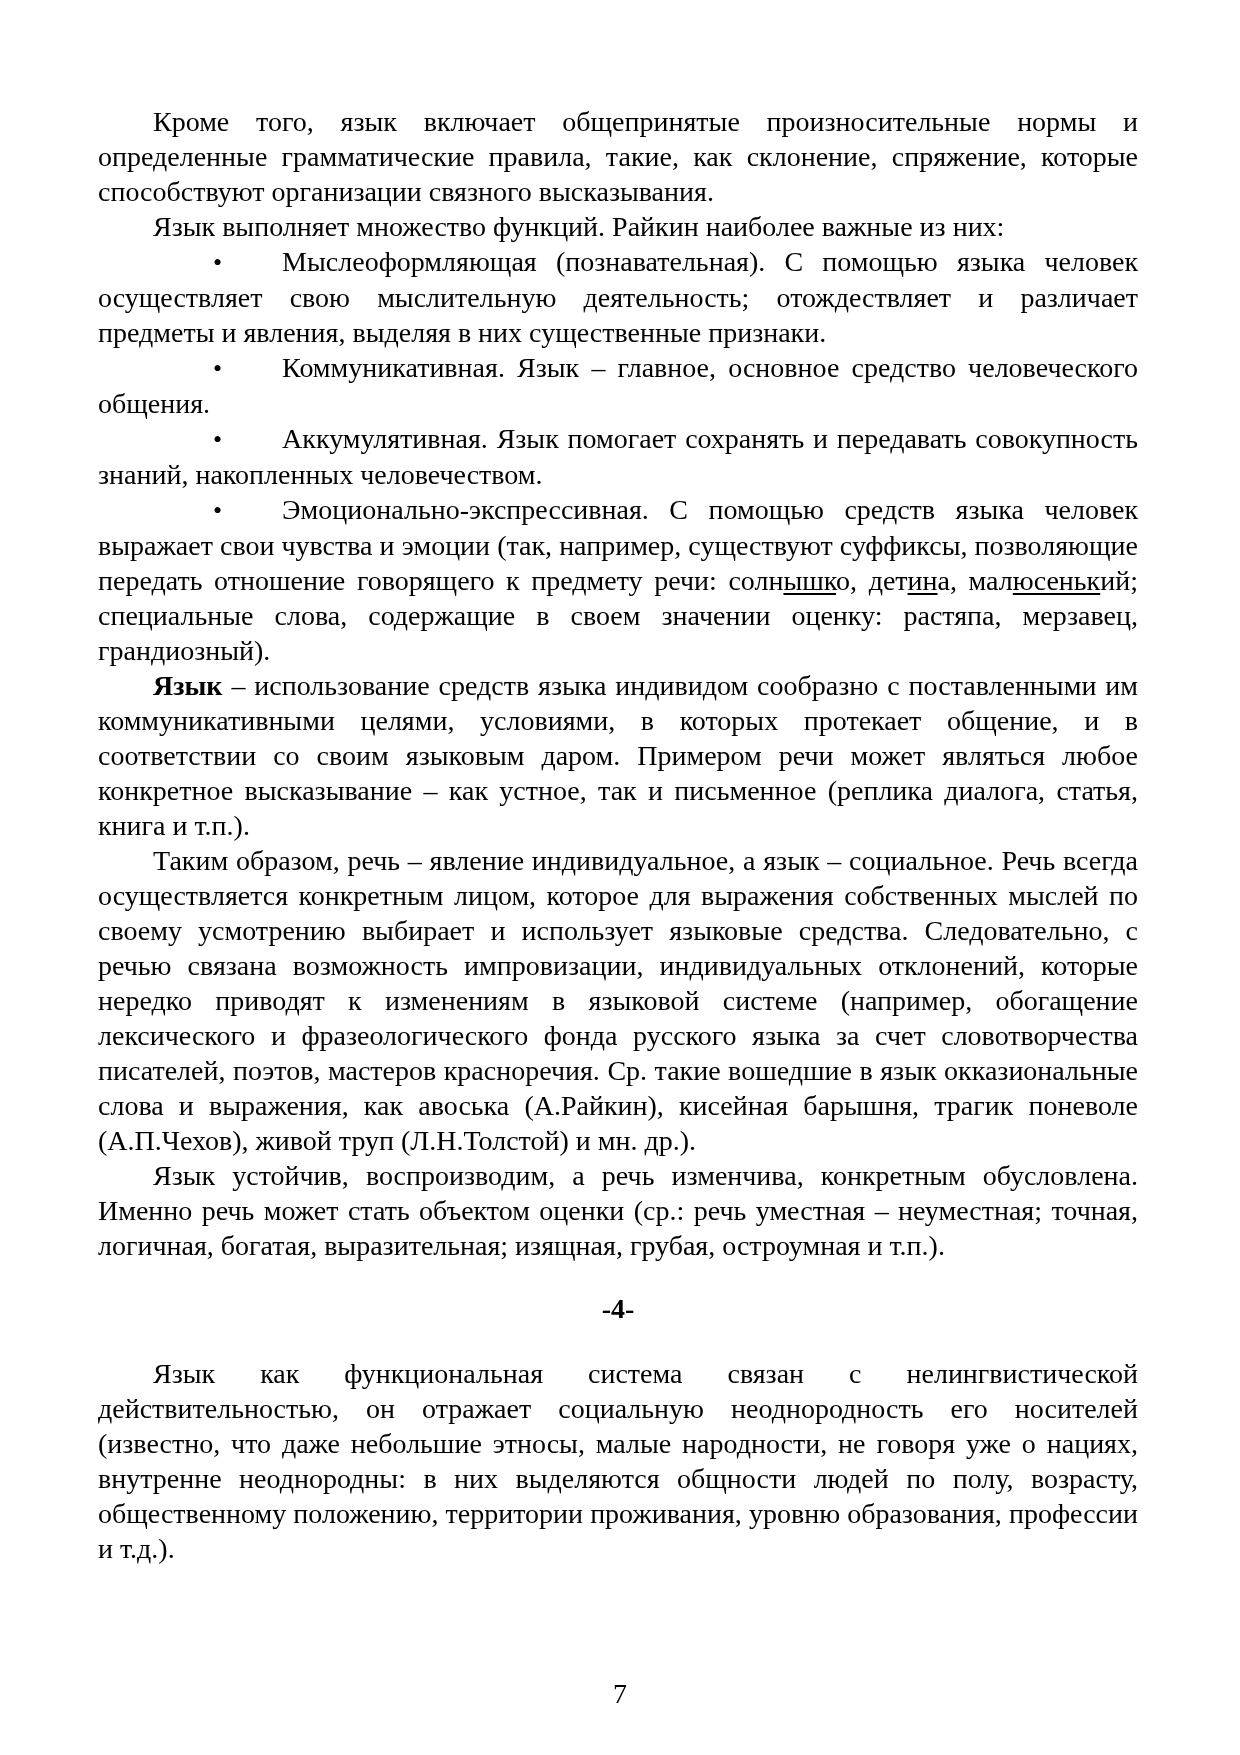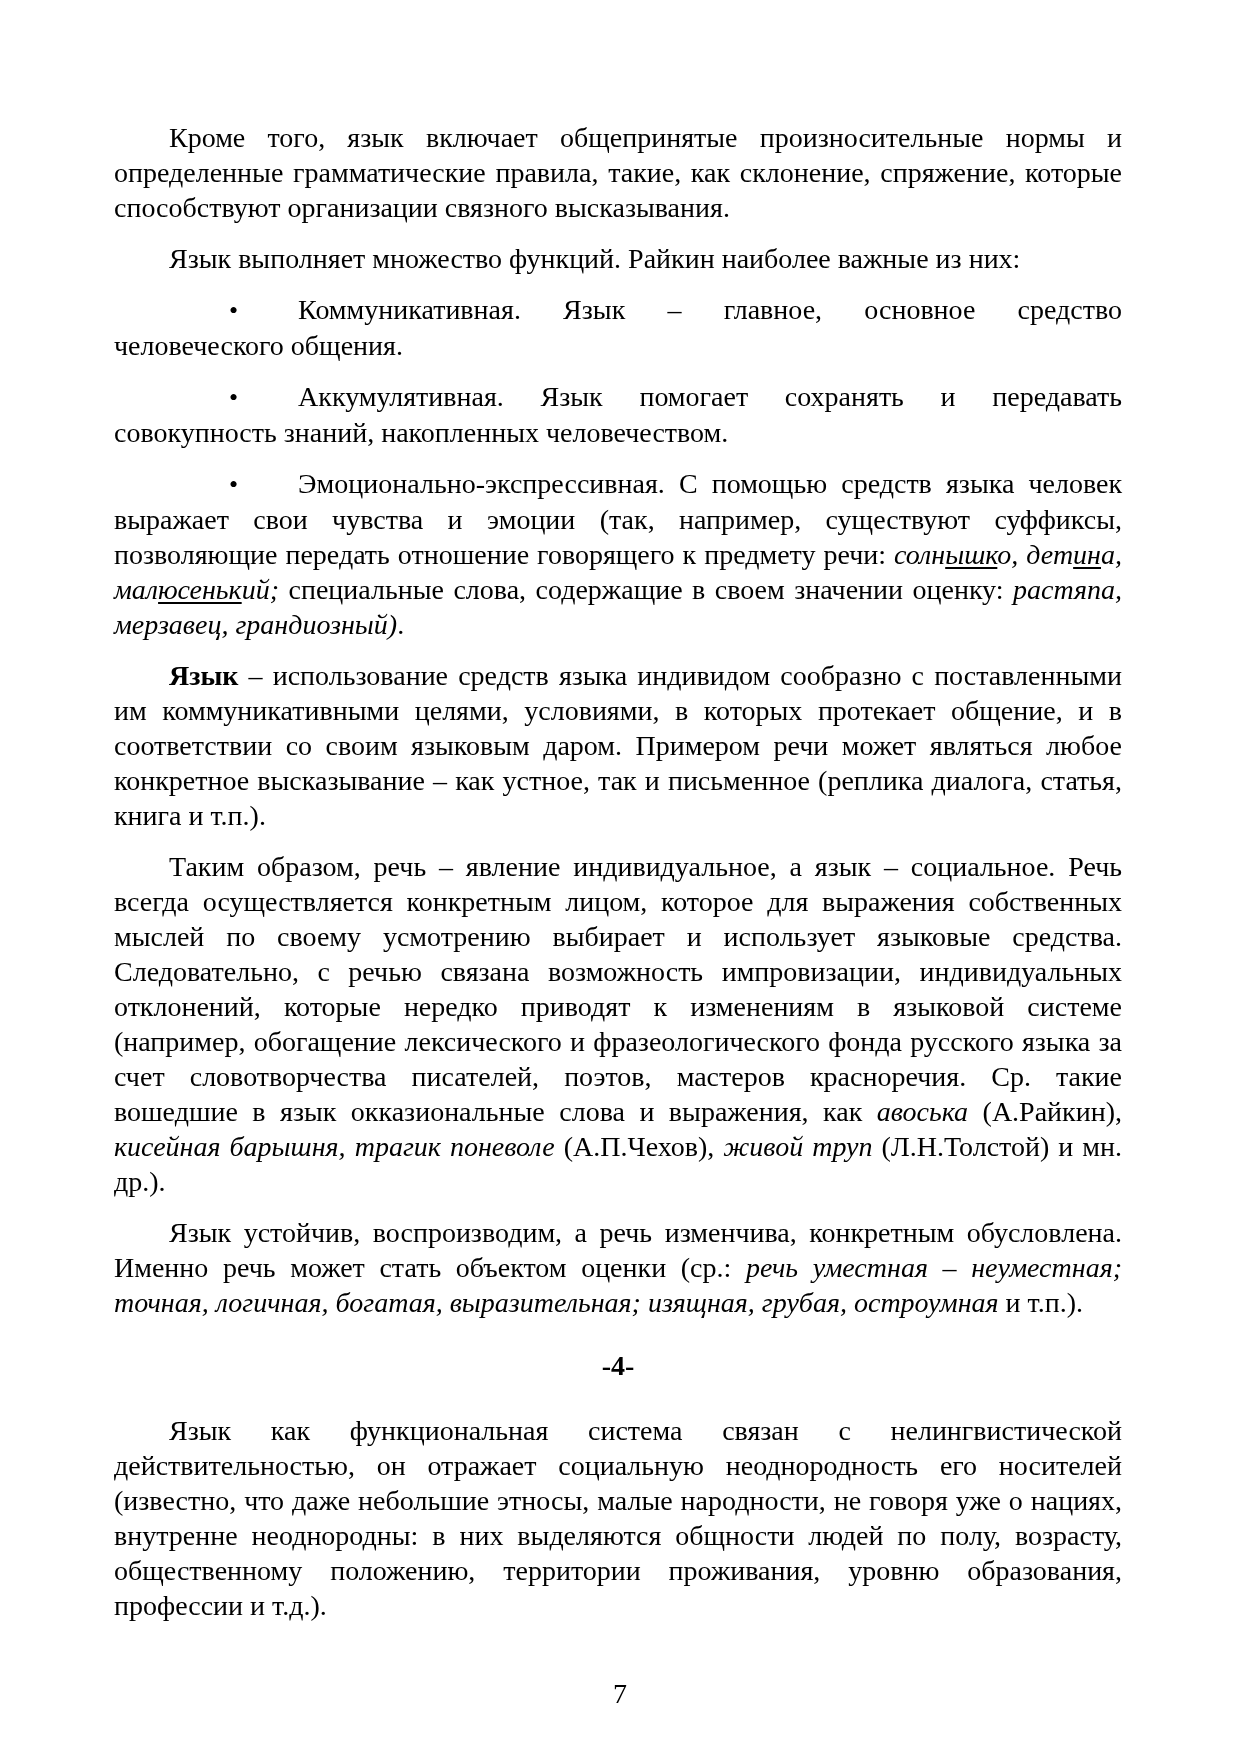--- a/index.html
+++ b/index.html
@@ -14,21 +14,21 @@
     background: #ffffff;
     box-sizing: border-box;
     padding: 104px 102px 0 98px;
     font-family: "Liberation Serif", "DejaVu Serif", serif;
     font-size: 28px;
     line-height: 35px;
     color: #000000;
     overflow: hidden;
   }
   .text-column p {
-    margin: 16px;
+    margin: 0;
     text-align: justify;
     hyphens: none;
   }
   p.paragraph.indent {
     text-indent: 55px;
   }
   p.bullet {
     text-indent: 115px;
   }
   .bullet-marker {
@@ -39,21 +39,21 @@
     width: 60px;
   }
   p.heading {
     text-align: center;
     text-indent: 0;
     font-weight: bold;
     margin-top: 28px;
     margin-bottom: 30px;
   }
   .run-bold   { font-weight: bold; }
-  .run-italic { font-style: italic; }
+  .run-italic { }
   .run-underline {
     text-decoration: underline;
     text-decoration-thickness: 2px;
     text-underline-offset: 3px;
   }
   .page-number {
     position: absolute;
     left: 0;
     right: 0;
     bottom: 44px;
@@ -64,20 +64,21 @@
     color: #000000;
   }
 </style>
 </head>
 <body>
 
 <div class="page">
   <div class="text-column">
       <p class="paragraph indent"><span>Кроме того, язык включает общепринятые произносительные нормы и определенные грамматические правила, такие, как склонение, спряжение, которые способствуют организации связного высказывания.</span></p>
       <p class="paragraph indent"><span>Язык выполняет множество функций. Райкин наиболее важные из них:</span></p>
+      <p class="bullet"><span class="bullet-marker">•</span><span class="bullet-gap"></span><span>Мыслеоформляющая (познавательная). С помощью языка человек осуществляет свою мыслительную деятельность; отождествляет и различает предметы и явления, выделяя в них существенные признаки.</span></p>
       <p class="bullet"><span class="bullet-marker">•</span><span class="bullet-gap"></span><span>Коммуникативная. Язык – главное, основное средство человеческого общения.</span></p>
       <p class="bullet"><span class="bullet-marker">•</span><span class="bullet-gap"></span><span>Аккумулятивная. Язык помогает сохранять и передавать совокупность знаний, накопленных человечеством.</span></p>
       <p class="bullet"><span class="bullet-marker">•</span><span class="bullet-gap"></span><span>Эмоционально-экспрессивная. С помощью средств языка человек выражает свои чувства и эмоции (так, например, существуют суффиксы, позволяющие передать отношение говорящего к предмету речи: </span><span class="run-italic">солн</span><span class="run-italic run-underline">ышк</span><span class="run-italic">о, дет</span><span class="run-italic run-underline">ин</span><span class="run-italic">а, мал</span><span class="run-italic run-underline">юсеньк</span><span class="run-italic">ий;</span><span> специальные слова, содержащие в своем значении оценку: </span><span class="run-italic">растяпа, мерзавец, грандиозный)</span><span>.</span></p>
       <p class="paragraph indent"><span class="run-bold">Язык</span><span> – использование средств языка индивидом сообразно с поставленными им коммуникативными целями, условиями, в которых протекает общение, и в соответствии со своим языковым даром. Примером речи может являться любое конкретное высказывание – как устное, так и письменное (реплика диалога, статья, книга и т.п.).</span></p>
       <p class="paragraph indent"><span>Таким образом, речь – явление индивидуальное, а язык – социальное. Речь всегда осуществляется конкретным лицом, которое для выражения собственных мыслей по своему усмотрению выбирает и использует языковые средства. Следовательно, с речью связана возможность импровизации, индивидуальных отклонений, которые нередко приводят к изменениям в языковой системе (например, обогащение лексического и фразеологического фонда русского языка за счет словотворчества писателей, поэтов, мастеров красноречия. Ср. такие вошедшие в язык окказиональные слова и выражения, как </span><span class="run-italic">авоська</span><span> (А.Райкин), </span><span class="run-italic">кисейная барышня, трагик поневоле</span><span> (А.П.Чехов), </span><span class="run-italic">живой труп</span><span> (Л.Н.Толстой) и мн. др.).</span></p>
       <p class="paragraph indent"><span>Язык устойчив, воспроизводим, а речь изменчива, конкретным обусловлена. Именно речь может стать объектом оценки (ср.: </span><span class="run-italic">речь уместная – неуместная; точная, логичная, богатая, выразительная; изящная, грубая, остроумная</span><span> и т.п.).</span></p>
       <p class="heading"><span class="run-bold">-4-</span></p>
       <p class="paragraph indent"><span>Язык как функциональная система связан с нелингвистической действительностью, он отражает социальную неоднородность его носителей (известно, что даже небольшие этносы, малые народности, не говоря уже о нациях, внутренне неоднородны: в них выделяются общности людей по полу, возрасту, общественному положению, территории проживания, уровню образования, профессии и т.д.).</span></p>
     </div>
   <div class="page-number">7</div>

